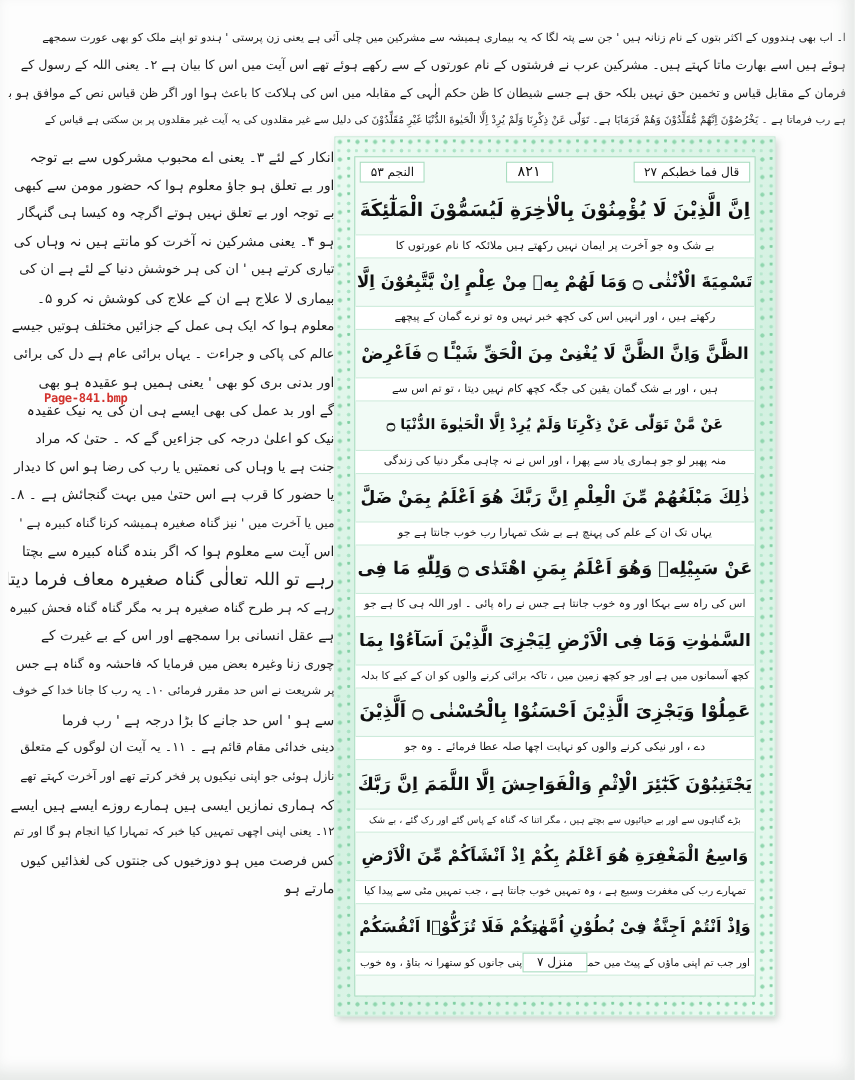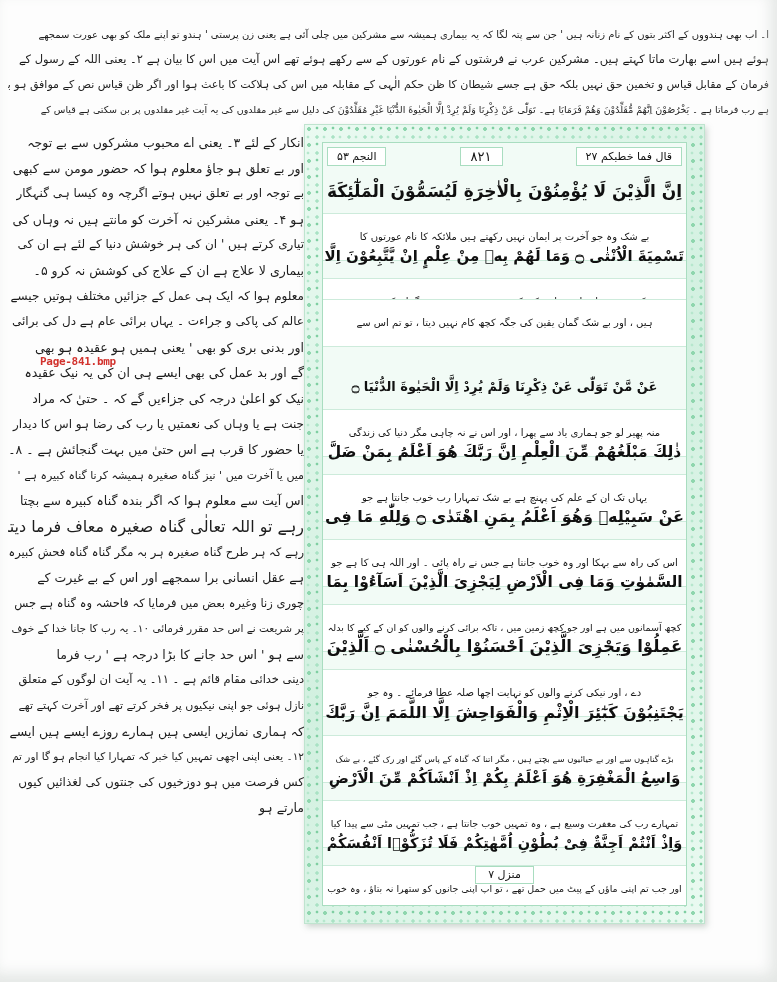--- a/index.html
+++ b/index.html
@@ -136,21 +136,21 @@
     text-align:center;
     background:#ffffff;
     border-top:1px solid #cdebdb;
     border-bottom:1px solid #cdebdb;
     font-size:10px;
     line-height:20px;
     height:20px;
     color:#161616;
     white-space:nowrap;
     overflow:hidden;
-    padding:13px 3px;
+    padding:0 3px;
   }
 
   
   #quran-footer{
     position:absolute;
     left:0;right:0;bottom:17px;
     height:26px;
     display:flex;align-items:center;justify-content:center;
   }
   #manzil-box{
@@ -239,20 +239,21 @@
 
         <div class="ayah-row">
           <div class="arabic-line" style="font-size: 17px;">اِنَّ الَّذِیْنَ لَا یُؤْمِنُوْنَ بِالْاٰخِرَةِ لَیُسَمُّوْنَ الْمَلٰٓئِكَةَ</div>
           <div class="urdu-line">بے شک وہ جو آخرت پر ایمان نہیں رکھتے ہیں ملائکہ کا نام عورتوں کا</div>
         </div>
         <div class="ayah-row">
           <div class="arabic-line" style="font-size: 15px;">تَسْمِیَةَ الْاُنْثٰى ۝ وَمَا لَهُمْ بِهٖ مِنْ عِلْمٍ اِنْ یَّتَّبِعُوْنَ اِلَّا</div>
           <div class="urdu-line">رکھتے ہیں ، اور انہیں اس کی کچھ خبر نہیں وہ تو نرے گمان کے پیچھے</div>
         </div>
         <div class="ayah-row">
+          <div class="arabic-line" style="font-size: 15px;">الظَّنَّ وَاِنَّ الظَّنَّ لَا یُغْنِیْ مِنَ الْحَقِّ شَیْـًٔا ۝ فَاَعْرِضْ</div>
           <div class="urdu-line">ہیں ، اور بے شک گمان یقین کی جگہ کچھ کام نہیں دیتا ، تو تم اس سے</div>
         </div>
         <div class="ayah-row">
           <div class="arabic-line" style="font-size: 13px;">عَنْ مَّنْ تَوَلّٰى عَنْ ذِكْرِنَا وَلَمْ یُرِدْ اِلَّا الْحَیٰوةَ الدُّنْیَا ۝</div>
           <div class="urdu-line">منہ پھیر لو جو ہماری یاد سے پھرا ، اور اس نے نہ چاہی مگر دنیا کی زندگی</div>
         </div>
         <div class="ayah-row">
           <div class="arabic-line" style="font-size: 15.5px;">ذٰلِكَ مَبْلَغُهُمْ مِّنَ الْعِلْمِ اِنَّ رَبَّكَ هُوَ اَعْلَمُ بِمَنْ ضَلَّ</div>
           <div class="urdu-line">یہاں تک ان کے علم کی پہنچ ہے بے شک تمہارا رب خوب جانتا ہے جو</div>
         </div>

